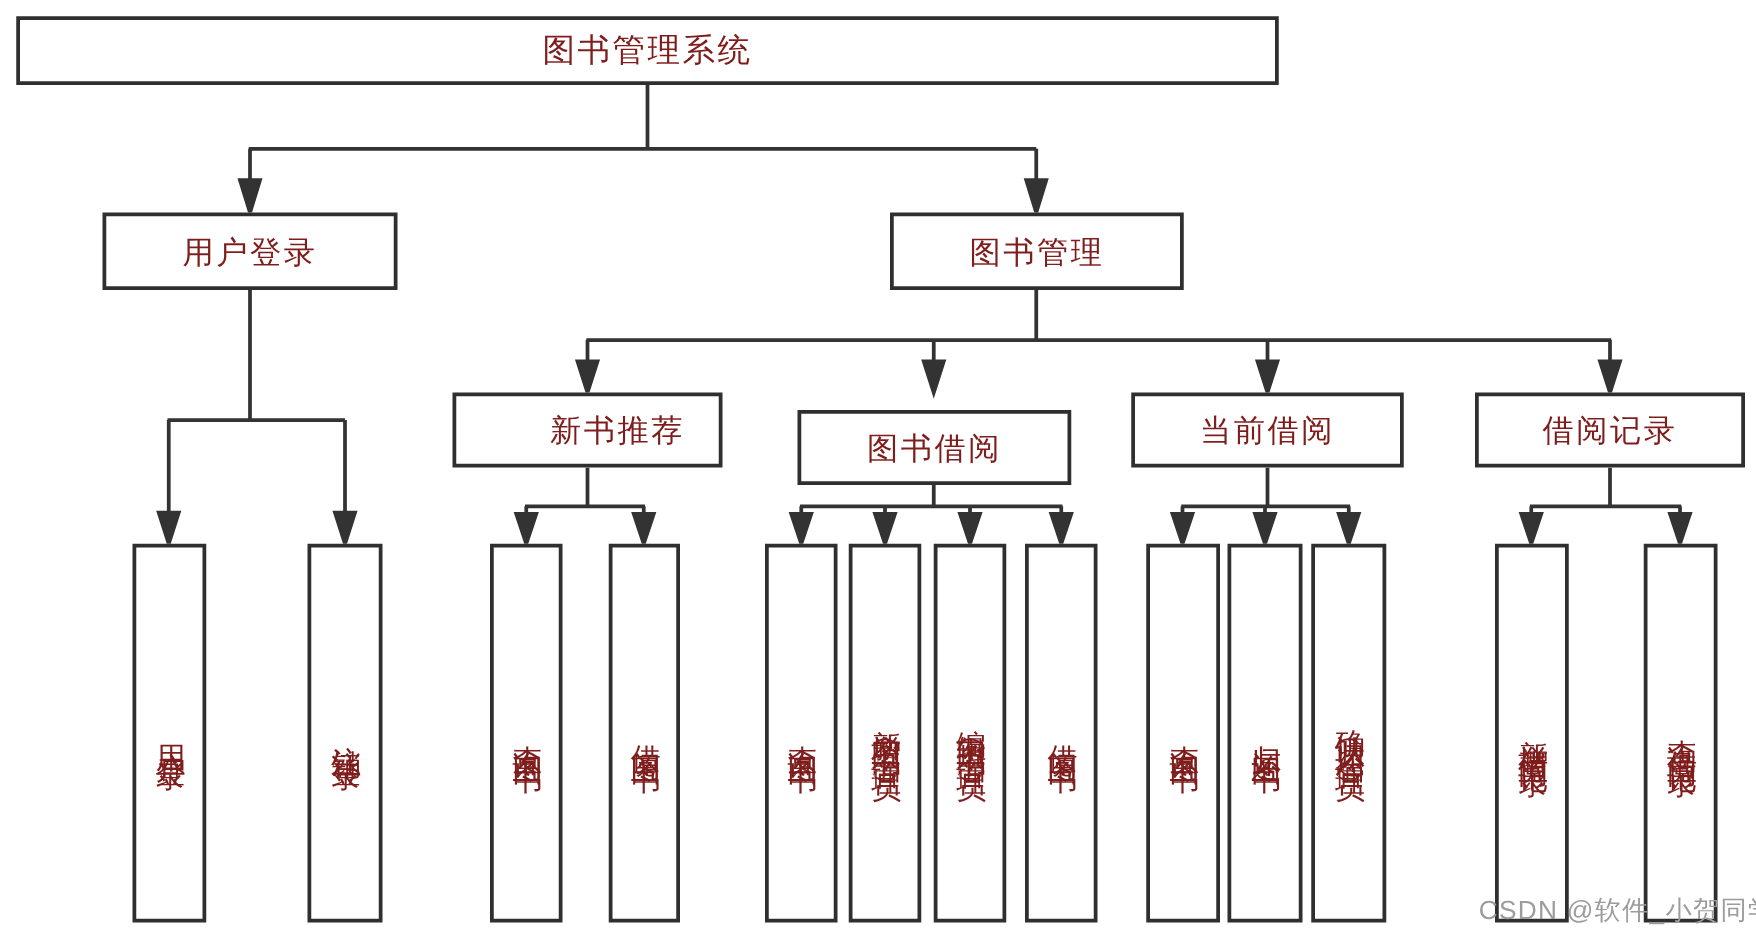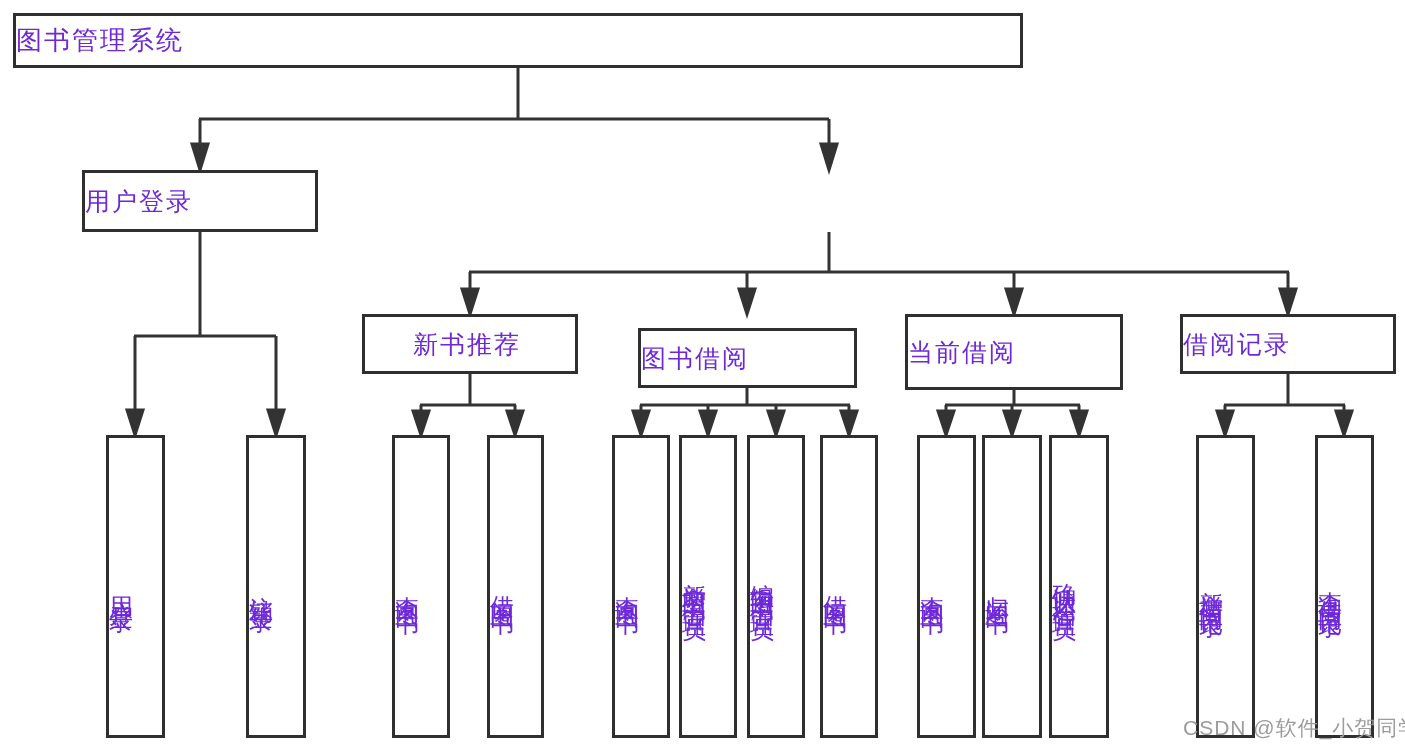--- a/index.html
+++ b/index.html
@@ -17,21 +17,22 @@
     width: 1405px; height: 747px;
     pointer-events: none;
   }
   .node {
     position: absolute;
     box-sizing: border-box;
     background: #ffffff;
     border: 3px solid #2f2f2f;
     display: flex;
     align-items: center;
-    color: #6d28d9;
+    justify-content: center;
+    color: #7f1d1d;
   }
   .node.h span {
     font-size: 25px;
     letter-spacing: 2px;
     white-space: nowrap;
   }
   .node.root span { font-size: 26px; }
   .node.leaf span {
     writing-mode: vertical-rl;
     font-size: 24px;
@@ -103,28 +104,31 @@
     </g>
   </svg>
 
   <div class="node root h" style="left:13px; top:13px; width:1010px; height:55px;">
     <span>图书管理系统</span>
   </div>
 
   <div class="node h" style="left:82px; top:170px; width:236px; height:62px;">
     <span>用户登录</span>
   </div>
+  <div class="node h" style="left:712px; top:170px; width:235px; height:62px;">
+    <span>图书管理</span>
+  </div>
 
   <div class="node h" style="left:362px; top:314px; width:216px; height:60px;padding-left:48px;">
     <span>新书推荐</span>
   </div>
   <div class="node h" style="left:638px; top:328px; width:219px; height:60px;">
     <span>图书借阅</span>
   </div>
-  <div class="node h" style="left:905px; top:314px; width:218px; height:76px;">
+  <div class="node h" style="left:905px; top:314px; width:218px; height:60px;">
     <span>当前借阅</span>
   </div>
   <div class="node h" style="left:1180px; top:314px; width:216px; height:60px;">
     <span>借阅记录</span>
   </div>
 
   <div class="node leaf" style="left:106px; top:435px; width:59px; height:303px;">
     <span>用户登录</span>
   </div>
   <div class="node leaf" style="left:246px; top:435px; width:60px; height:303px;">

